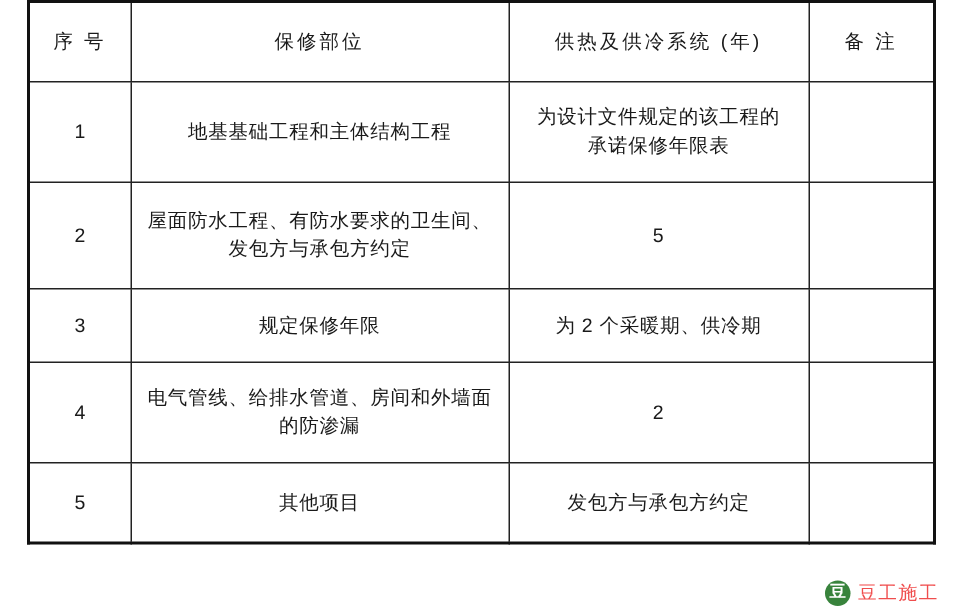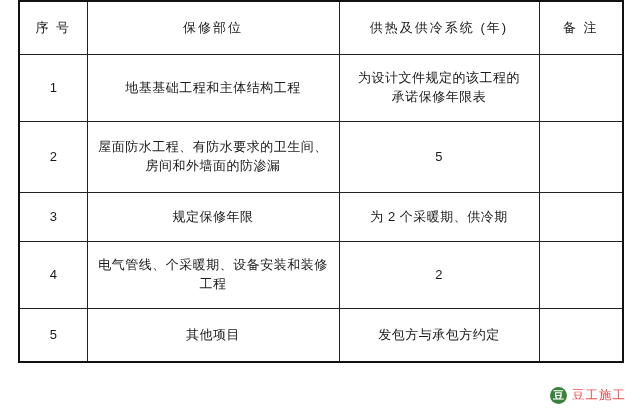--- a/index.html
+++ b/index.html
@@ -138,33 +138,33 @@
           <td class="cell-no">1</td>
           <td class="cell-part">地基基础工程和主体结构工程</td>
           <td class="cell-years years-two-line">
             <span>为设计文件规定的该工程的</span>
             <span>承诺保修年限表</span>
           </td>
           <td class="cell-remark"></td>
         </tr>
         <tr class="r2">
           <td class="cell-no">2</td>
-          <td class="cell-part">屋面防水工程、有防水要求的卫生间、房间和外墙面的防渗漏</td>
+          <td class="cell-part">屋面防水工程、有防水要求的卫生间、发包方与承包方约定</td>
           <td class="cell-years">5</td>
           <td class="cell-remark"></td>
         </tr>
         <tr class="r3">
           <td class="cell-no">3</td>
           <td class="cell-part">规定保修年限</td>
           <td class="cell-years">为 2 个采暖期、供冷期</td>
           <td class="cell-remark"></td>
         </tr>
         <tr class="r4">
           <td class="cell-no">4</td>
-          <td class="cell-part">电气管线、个采暖期、设备安装和装修工程</td>
+          <td class="cell-part">电气管线、给排水管道、房间和外墙面的防渗漏</td>
           <td class="cell-years">2</td>
           <td class="cell-remark"></td>
         </tr>
         <tr class="r5">
           <td class="cell-no">5</td>
           <td class="cell-part">其他项目</td>
           <td class="cell-years">发包方与承包方约定</td>
           <td class="cell-remark"></td>
         </tr>
       </tbody>

